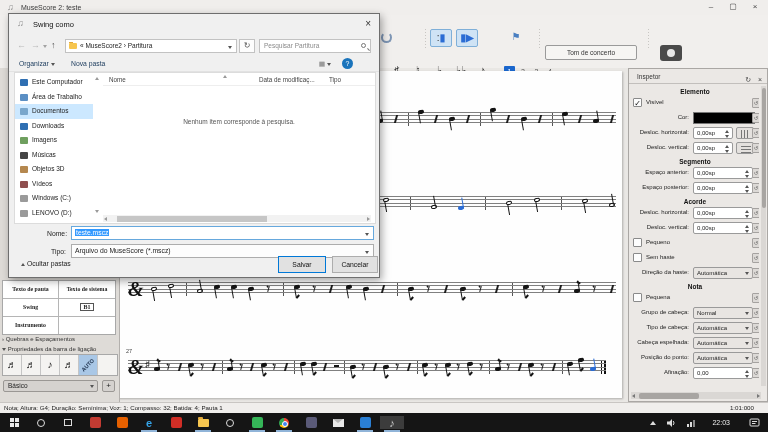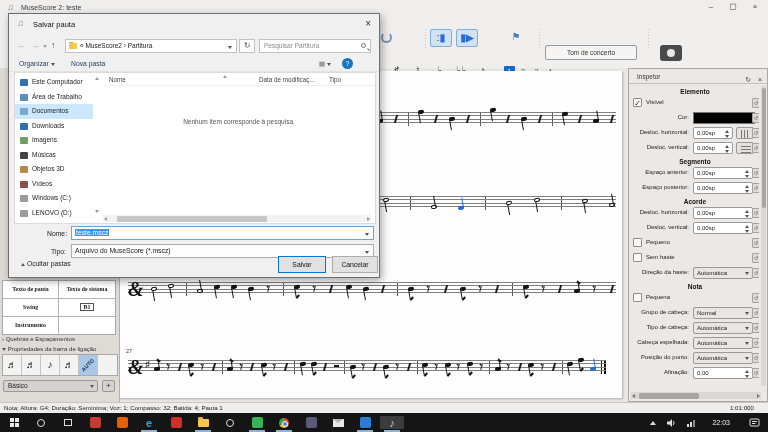--- a/index.html
+++ b/index.html
@@ -904,21 +904,21 @@
           <rect x="1" y="1" width="9" height="7" rx="1" fill="none" stroke="#ddd" stroke-width="1"></rect>
           <line x1="3" y1="3.5" x2="8" y2="3.5" stroke="#ddd" stroke-width="1"></line>
           <line x1="3" y1="5.5" x2="6.5" y2="5.5" stroke="#ddd" stroke-width="1"></line>
         </svg>
     </div>
   </div>
 
   <div class="dialog">
     <div class="dlg-title">
       <span class="mw-icon" style="left:8px;top:5px">♫</span>
-      <span class="t">Salvar pauta</span>
+      <span class="t">Swing como</span>
       <span class="dlg-close">×</span>
     </div>
     <div class="dlg-nav">
       <span class="navarrow" style="left:8px">←</span>
       <span class="navarrow" style="left:22px">→</span>
       <span class="chev" style="position:absolute;left:34px;top:9px;opacity:.5"></span>
       <span class="navarrow" style="left:42px;color:#555">↑</span>
       <div class="breadcrumb">
         <span class="bc-folder"></span>
         <span style="position:absolute;left:14px">« MuseScore2 › Partitura</span>

